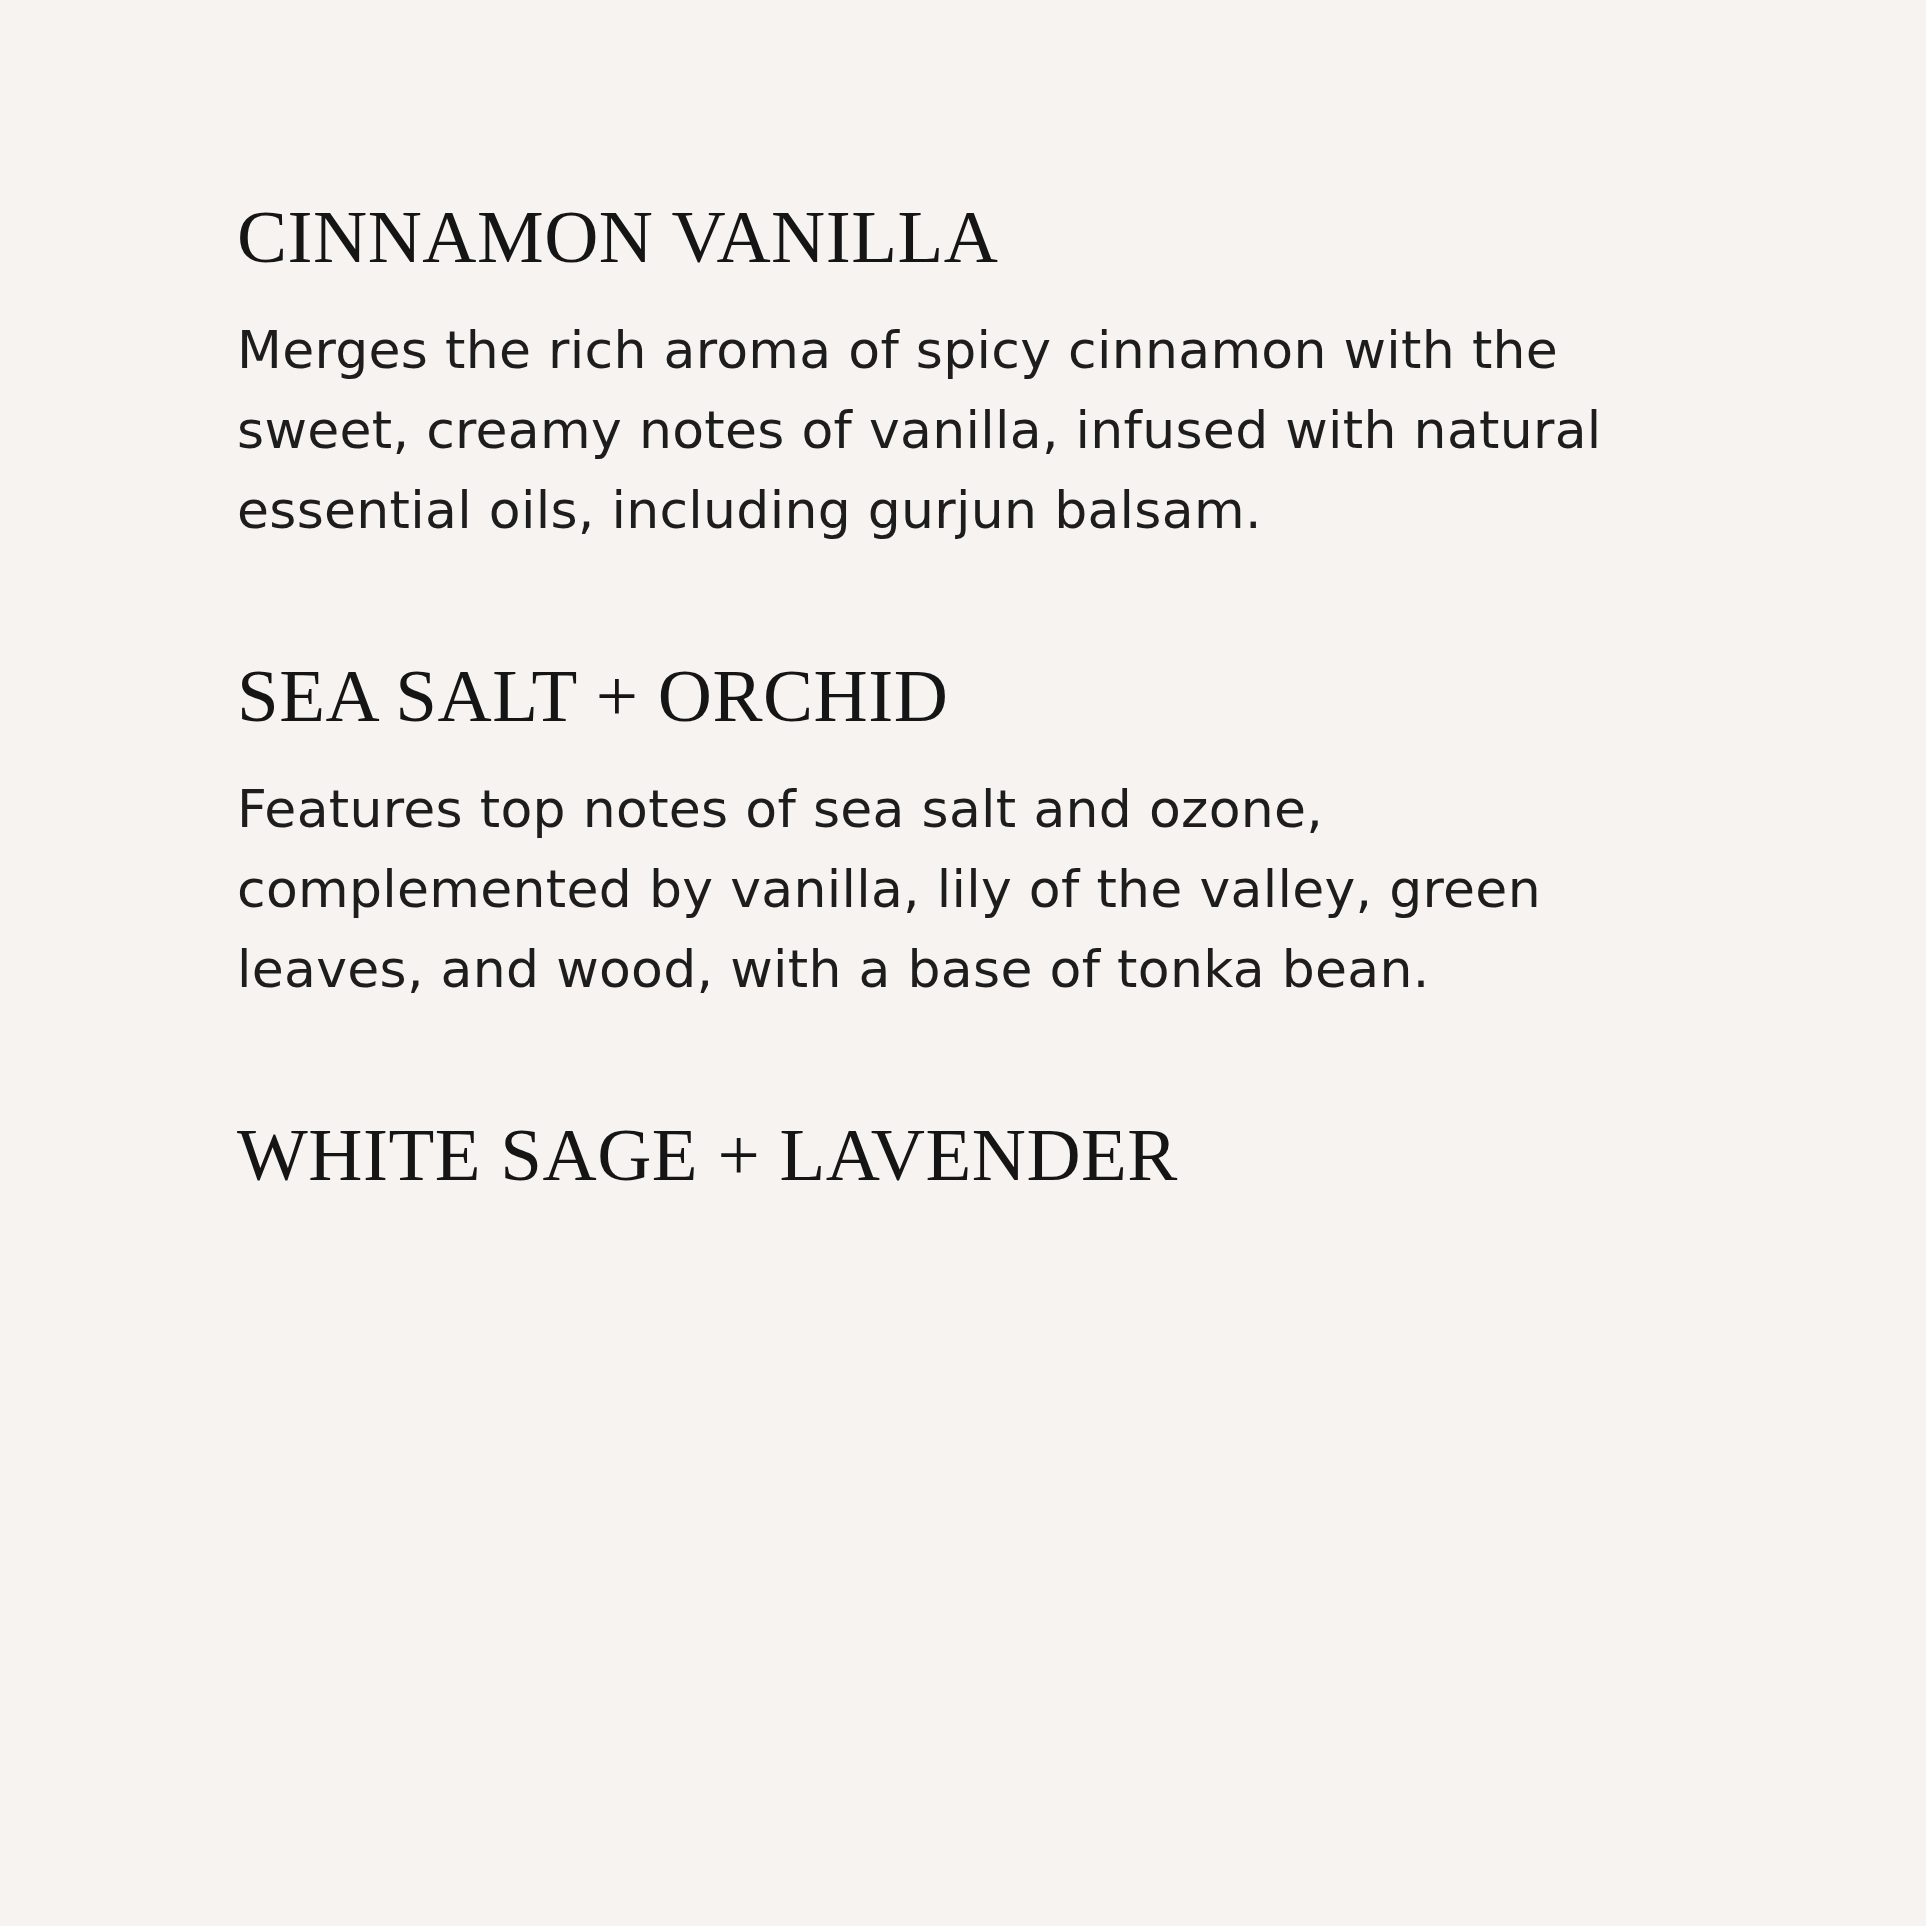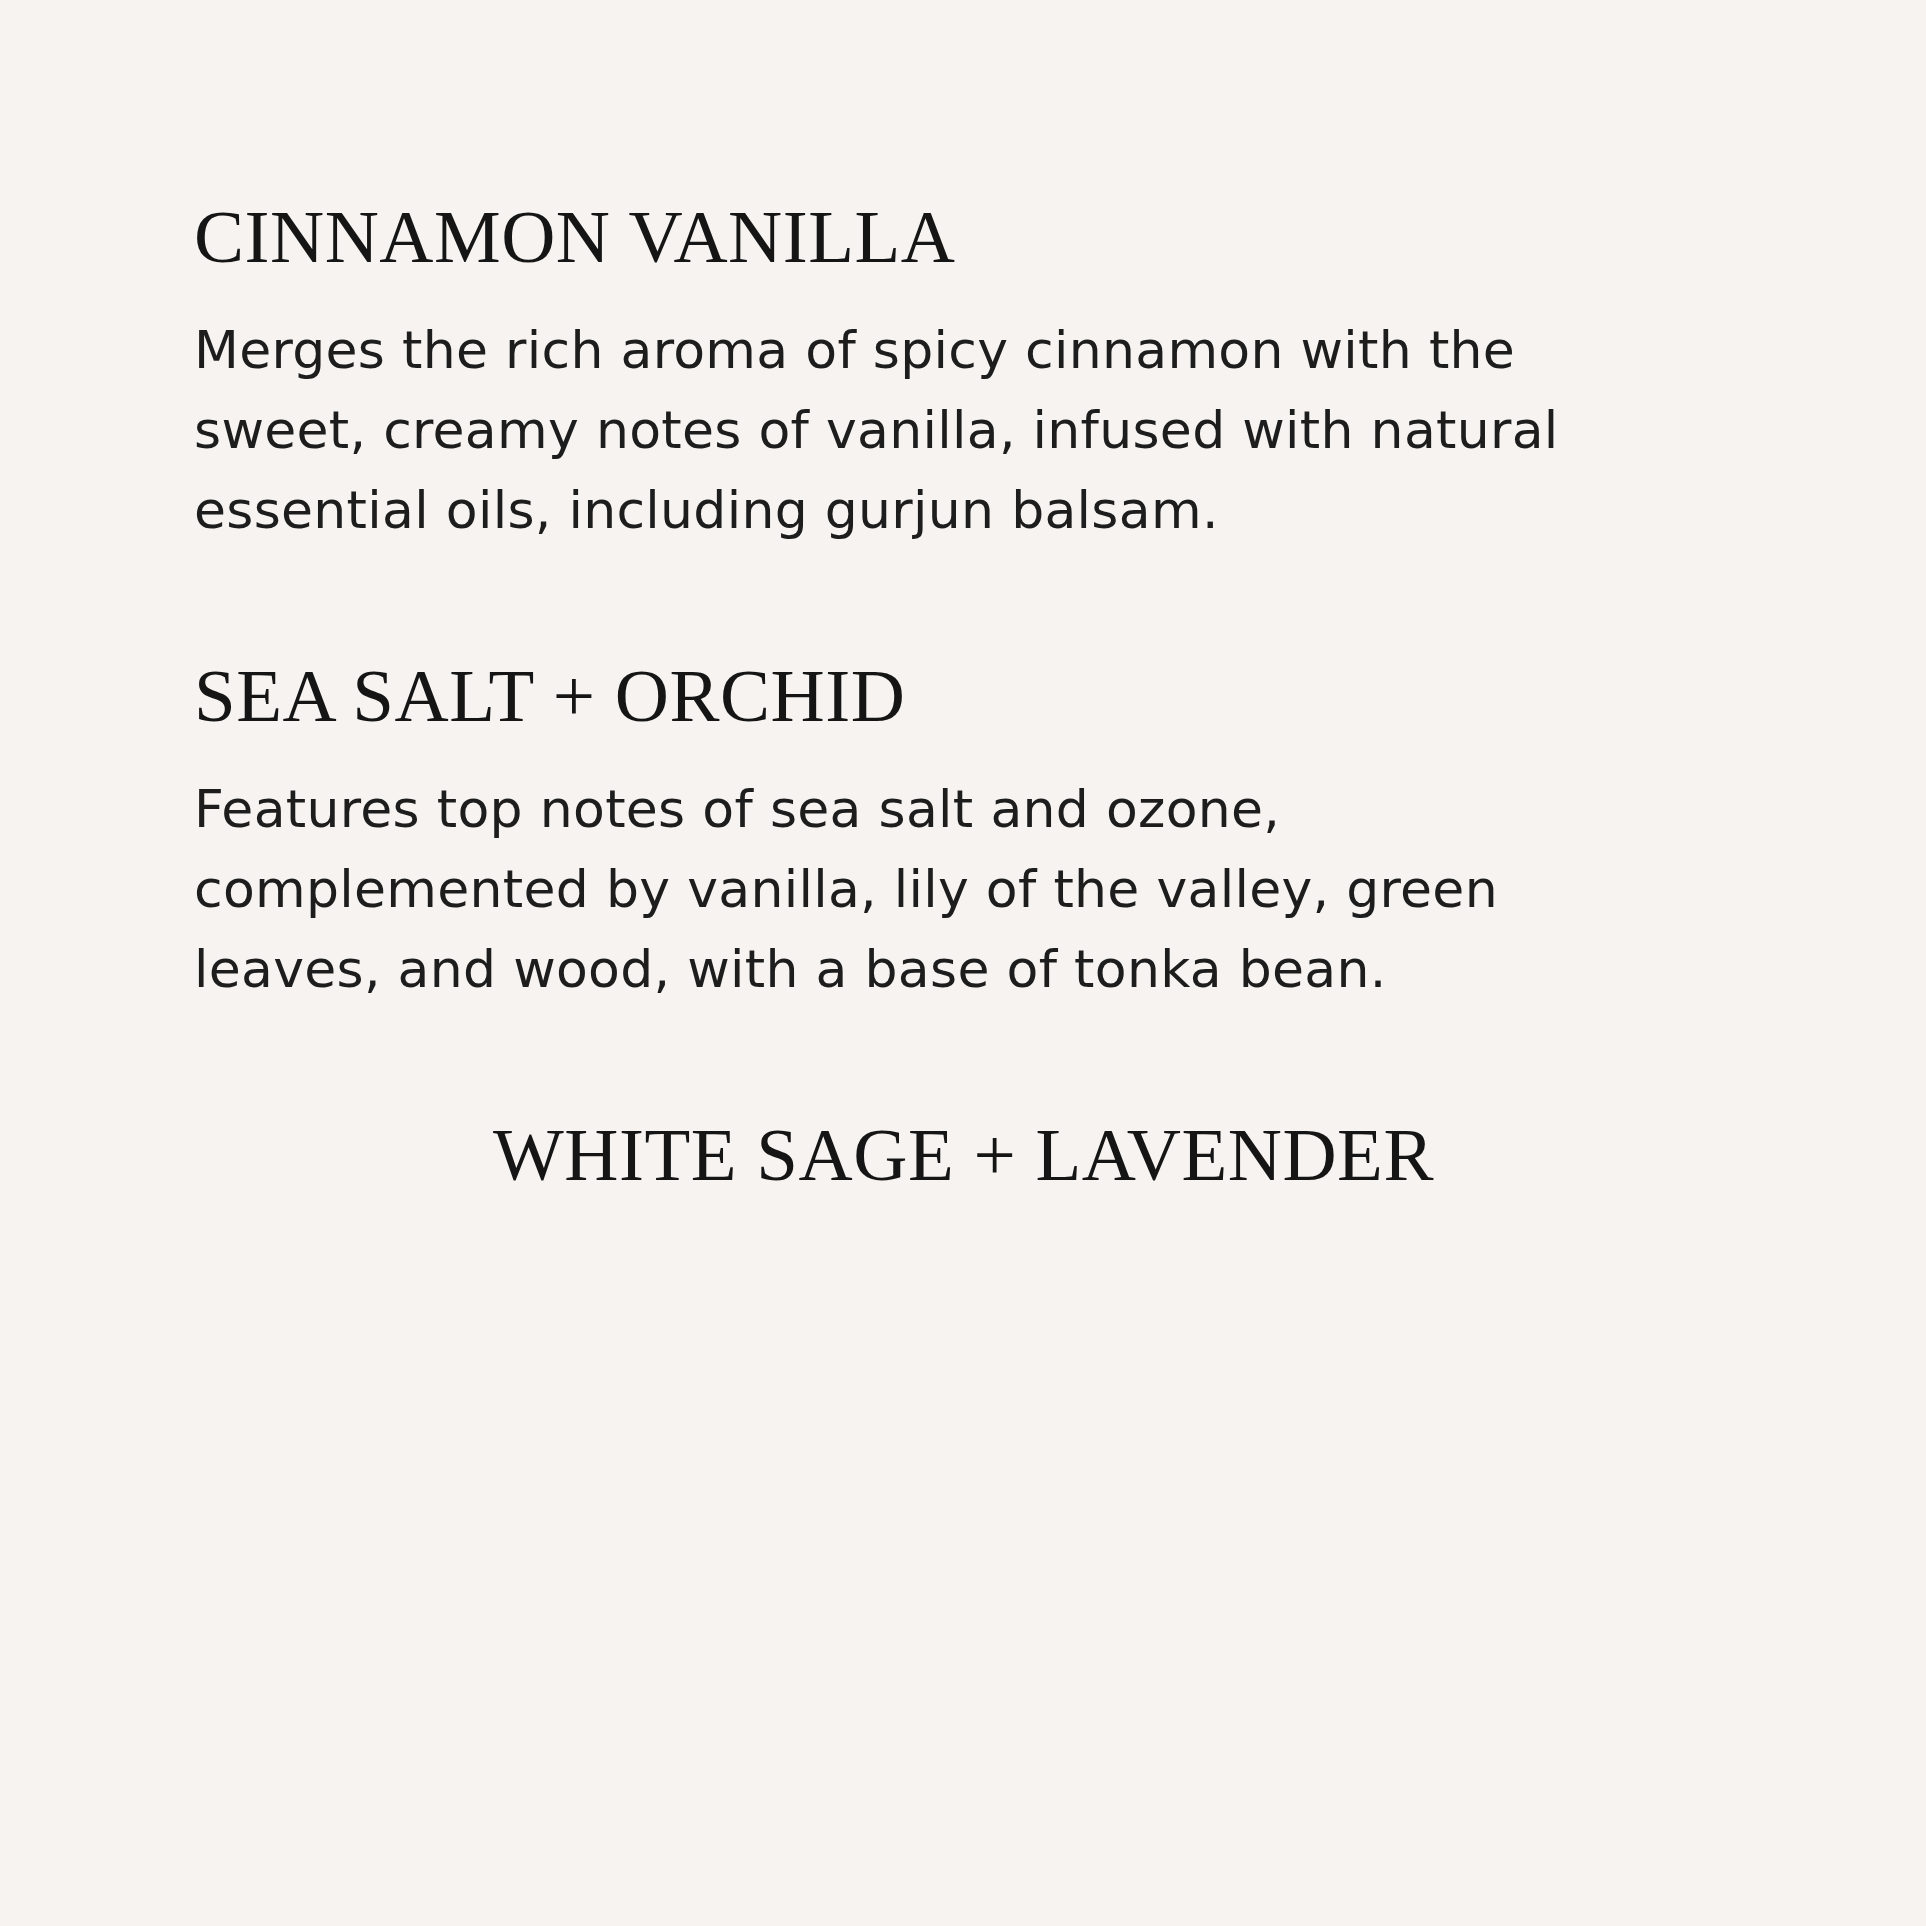--- a/index.html
+++ b/index.html
@@ -15,24 +15,24 @@
   }
   .page {
     box-sizing: border-box;
     width: 1927px;
     height: 1927px;
     padding: 198px 194px 0 194px;
     background: #f6f3f0;
   }
   .scent-block {
     margin-bottom: 107px;
+    margin-left: 43px;
   }
   .scent-block:last-child {
     margin-bottom: 0;
-    text-align: center;
   }
   .scent-title {
     font-family: "Liberation Serif", serif;
     font-size: 75px;
     line-height: 1.04;
     letter-spacing: 0.5px;
     color: #151515;
     font-weight: 400;
     margin: 0 0 34px 0;
     text-transform: uppercase;

